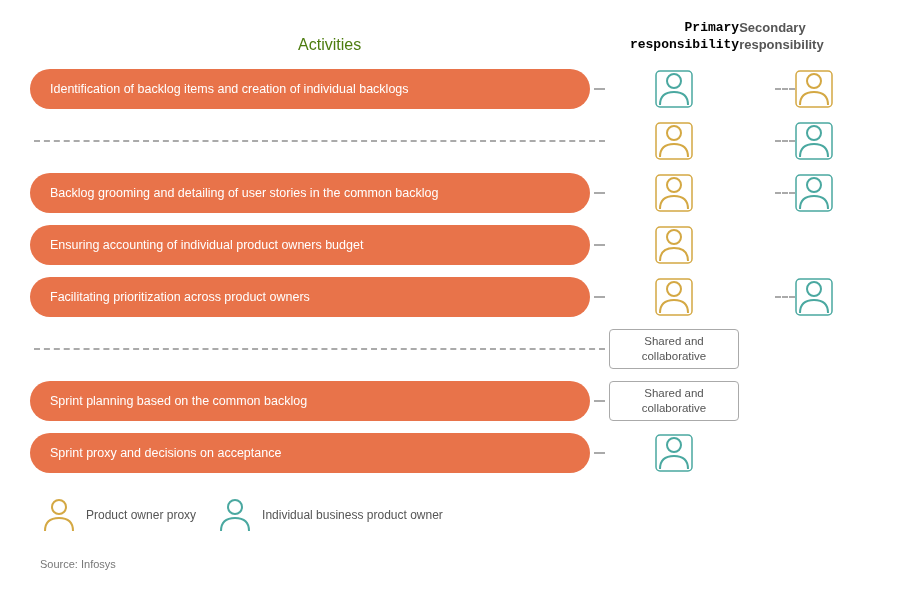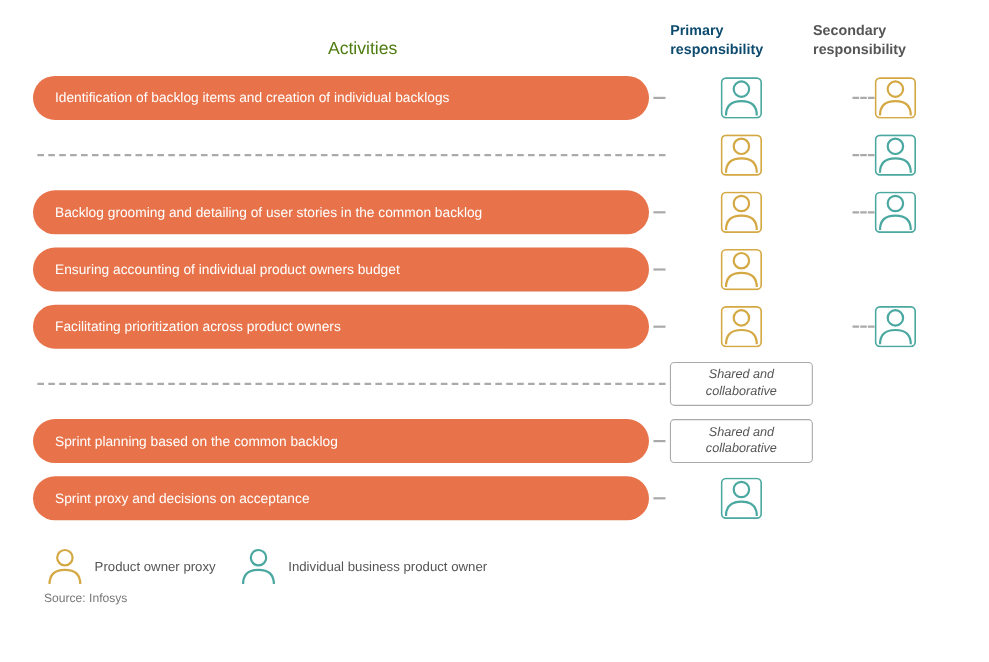--- a/index.html
+++ b/index.html
@@ -20,25 +20,26 @@
       padding-left: 20px;
     }
     .header-activities {
       width: 560px;
       text-align: center;
       font-size: 16px;
       color: #4d7c0f;
     }
     .header-primary {
       width: 130px;
-      text-align: left;
+      text-align: right;
       font-size: 13px;
-      color: #0c4a6e;
+      color: #000000;
       font-weight: bold;
       line-height: 1.3;
+      font-family: Liberation Mono, monospace;
     }
     .header-secondary {
       width: 130px;
       text-align: left;
       font-size: 13px;
       color: #555;
       font-weight: bold;
       line-height: 1.3;
     }
 
@@ -72,21 +73,20 @@
       border-top: 2px dashed #aaa;
       margin: 0 4px;
     }
 
     .icon-col {
       width: 130px;
       display: flex;
       align-items: flex-start;
       justify-content: center;
       flex-shrink: 0;
-      font-style: italic;
     }
 
     .icon-col-secondary {
       width: 130px;
       display: flex;
       align-items: center;
       justify-content: center;
       flex-shrink: 0;
     }
 
@@ -115,21 +115,21 @@
       padding-left: 10px;
     }
     .legend-item {
       display: flex;
       align-items: center;
       gap: 8px;
       font-size: 12px;
       color: #555;
     }
     .source {
-      margin-top: 4px;
+      margin-top: 24px;
       font-size: 11px;
       color: #777;
       padding-left: 10px;
     }
   </style>
 </head>
 <body>
 
 <div class="header-row">
   <div class="header-activities">Activities</div>

